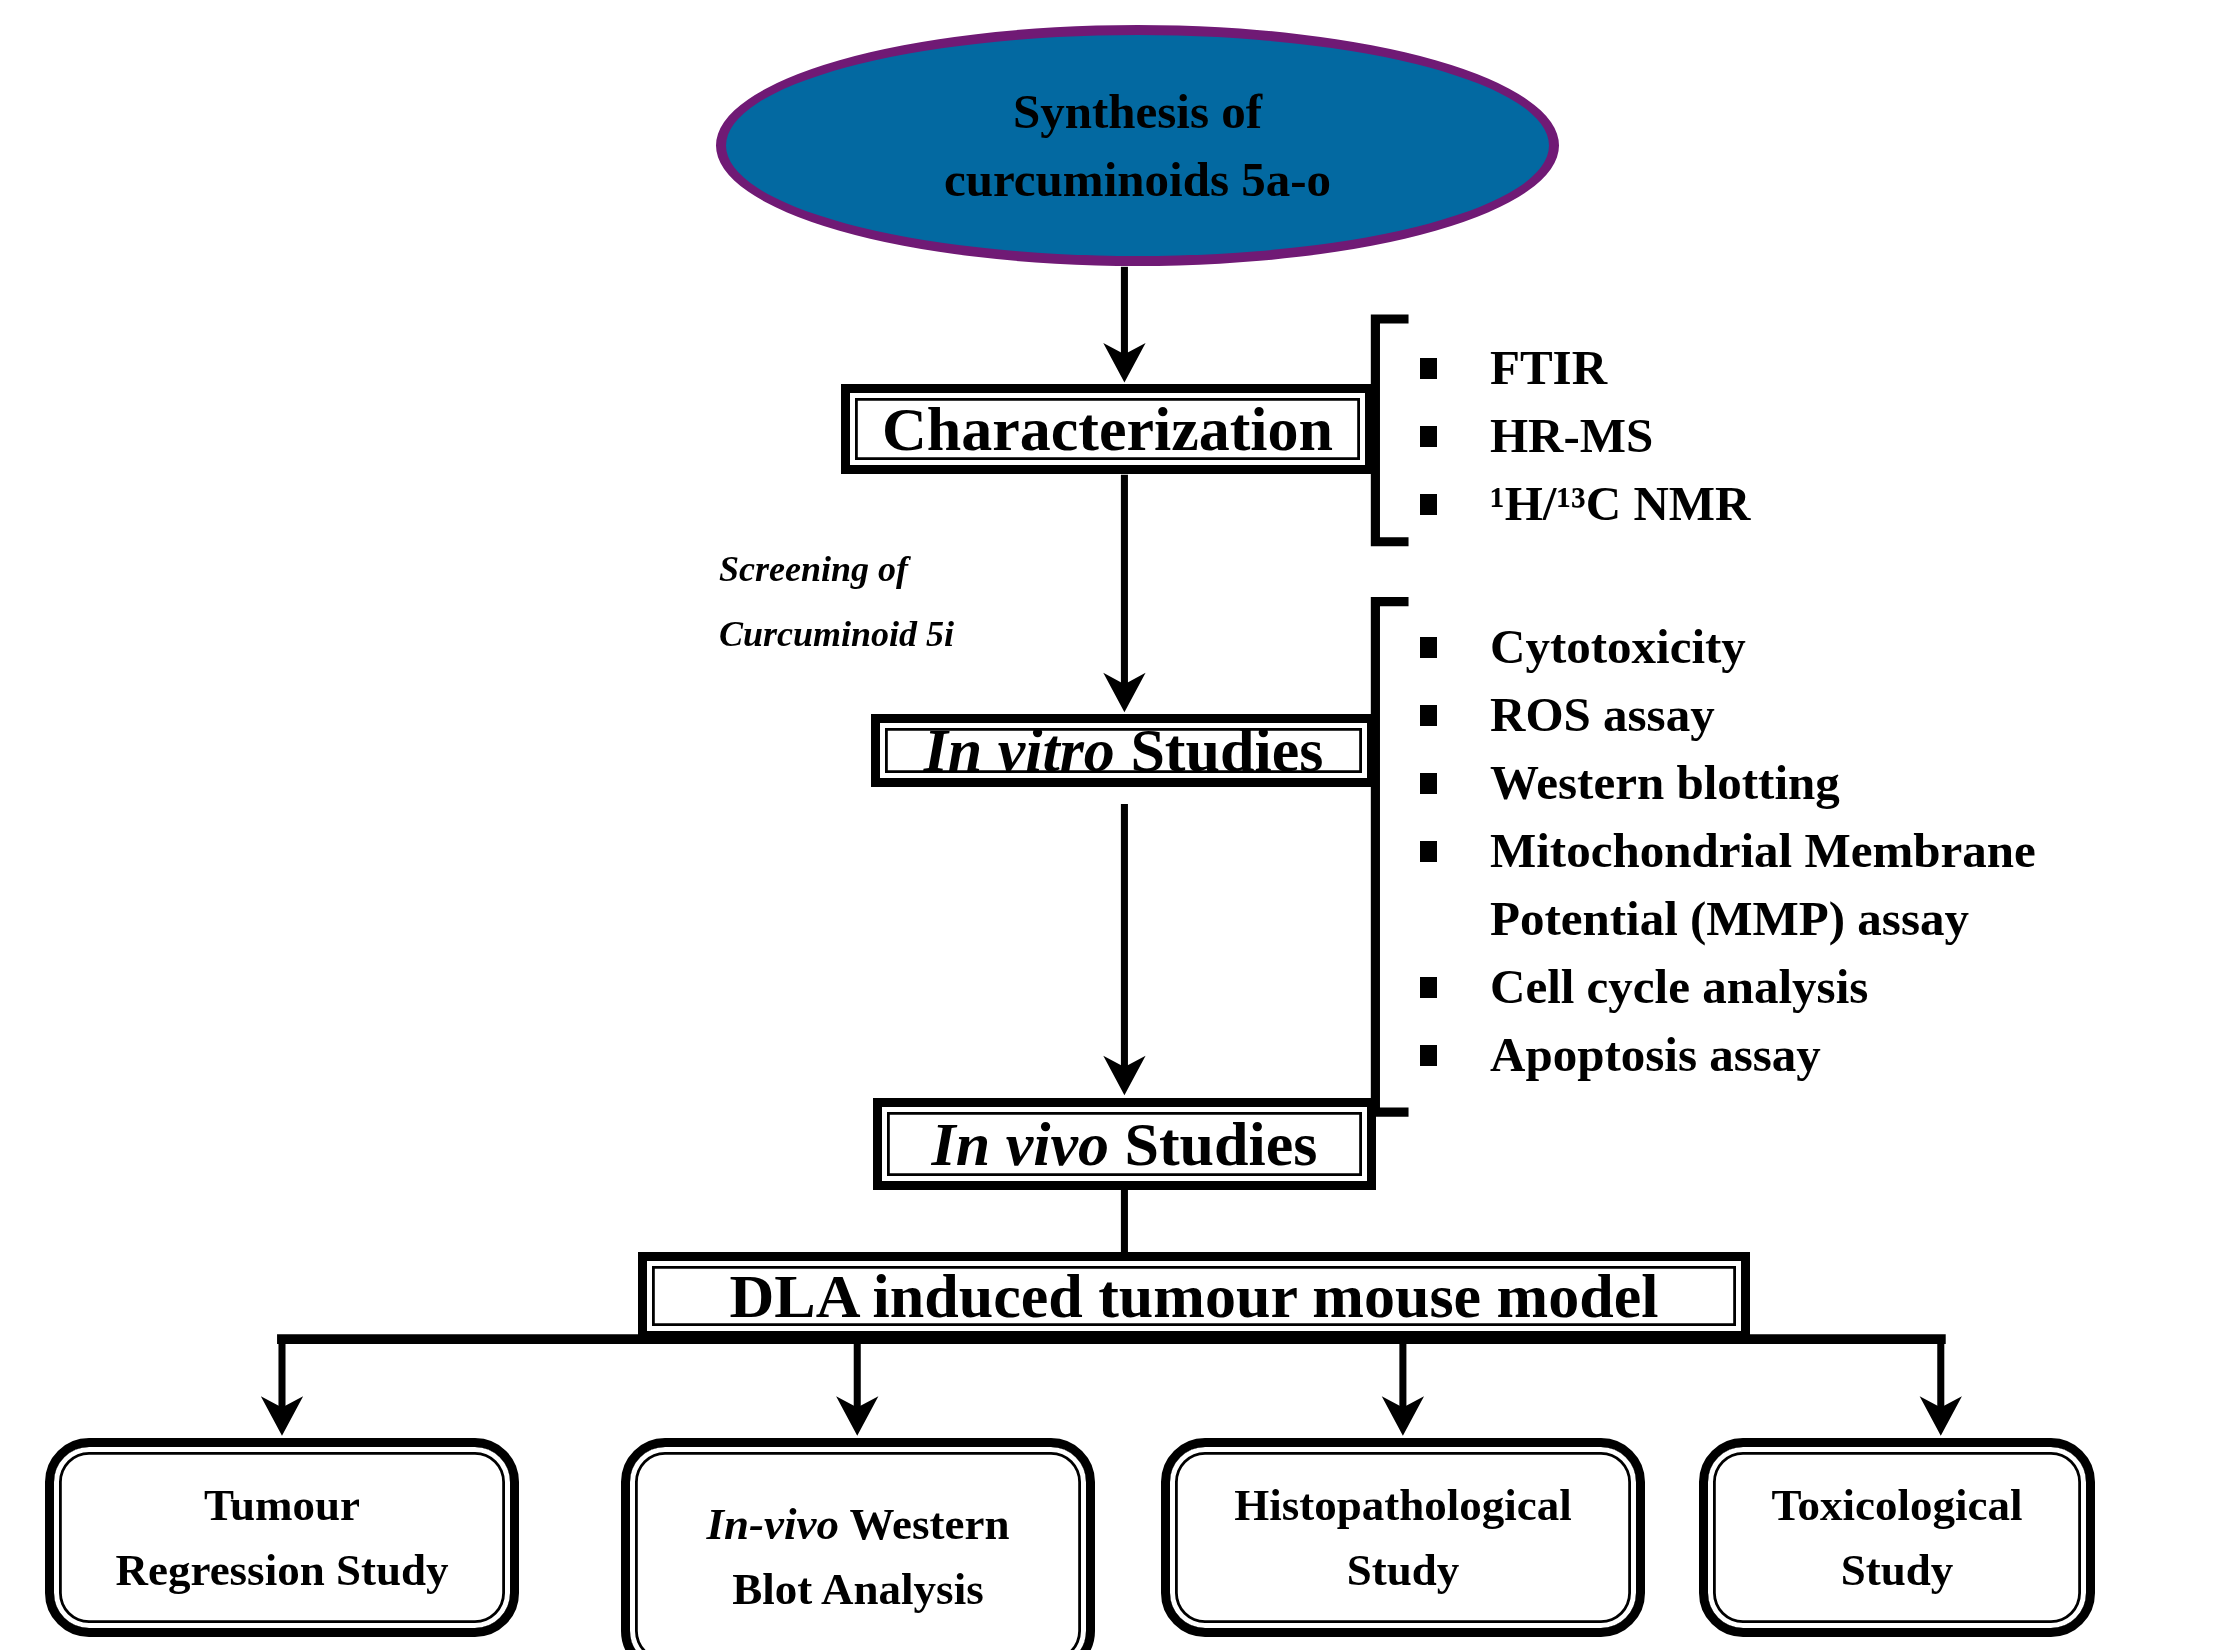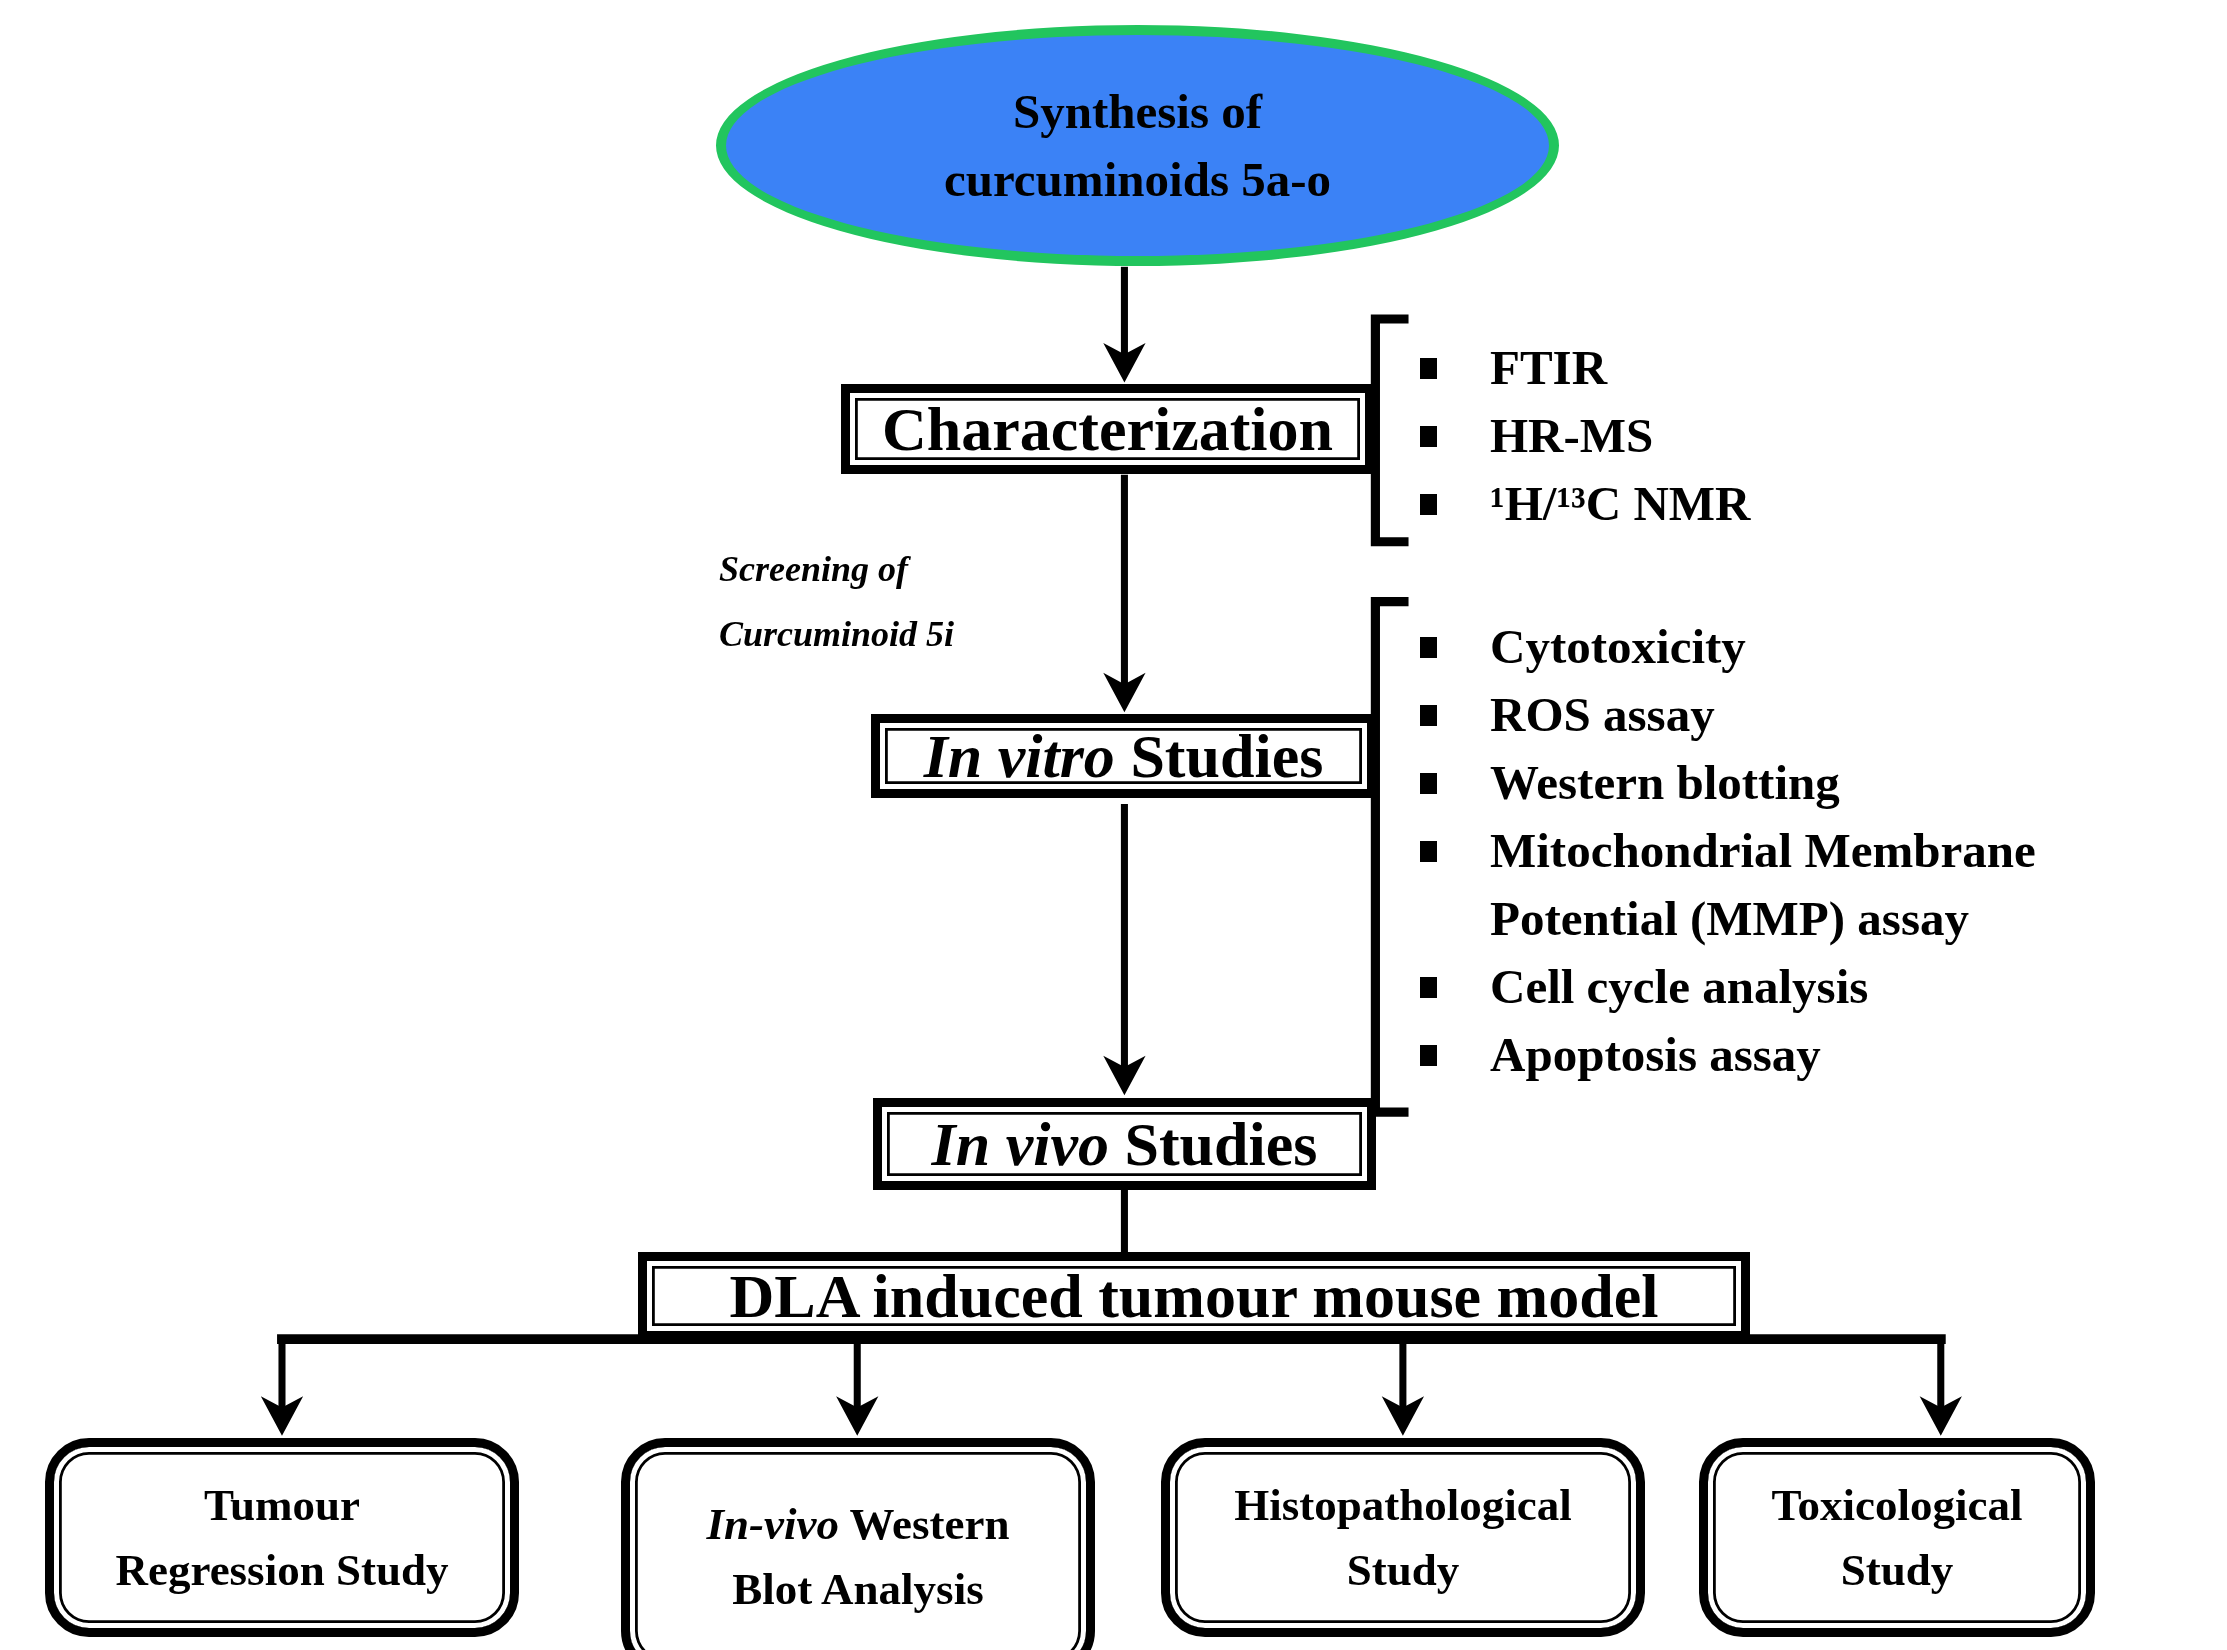--- a/index.html
+++ b/index.html
@@ -19,34 +19,34 @@
     position:absolute;
     background:#fff;
     border:9.2px solid #000;
     box-shadow: inset 0 0 0 5px #ffffff, inset 0 0 0 7.8px #000000;
     display:flex;flex-direction:column;align-items:center;justify-content:center;
     text-align:center;
     font-size:62px;line-height:65px;
   }
   .ellipse{
     position:absolute;
-    background:#3b82f6;
-    border:10px solid #22c55e;
+    background:#0369a1;
+    border:10px solid #701a75;
     border-radius:50%;
     display:flex;flex-direction:column;align-items:center;justify-content:center;
     text-align:right;
     font-size:49px;line-height:68px;
   }
   .rounded{
     border-radius:44px;
     font-size:45px;line-height:65px;
   }
   .pos-ellipse{left:716px;top:25.4px;width:843px;height:241px;}
   .pos-char{left:841px;top:384px;width:533px;height:90px;}
-  .pos-invitro{left:871px;top:714px;width:505px;height:84px;}
+  .pos-invitro{left:871px;top:714px;width:505px;height:73px;}
   .pos-invivo{left:873px;top:1098px;width:503px;height:92px;}
   .pos-dla{left:638px;top:1252px;width:1112px;height:88px;}
   .pos-out1{left:45px;top:1438px;width:474px;height:199px;}
   .pos-out2{left:621px;top:1438px;width:474px;height:237px;}
   .pos-out3{left:1161px;top:1438px;width:484px;height:199px;}
   .pos-out4{left:1699px;top:1438px;width:396px;height:199px;font-family:Liberation Serif, serif;}
 
   .it{font-style:italic;}
 
   .note{

